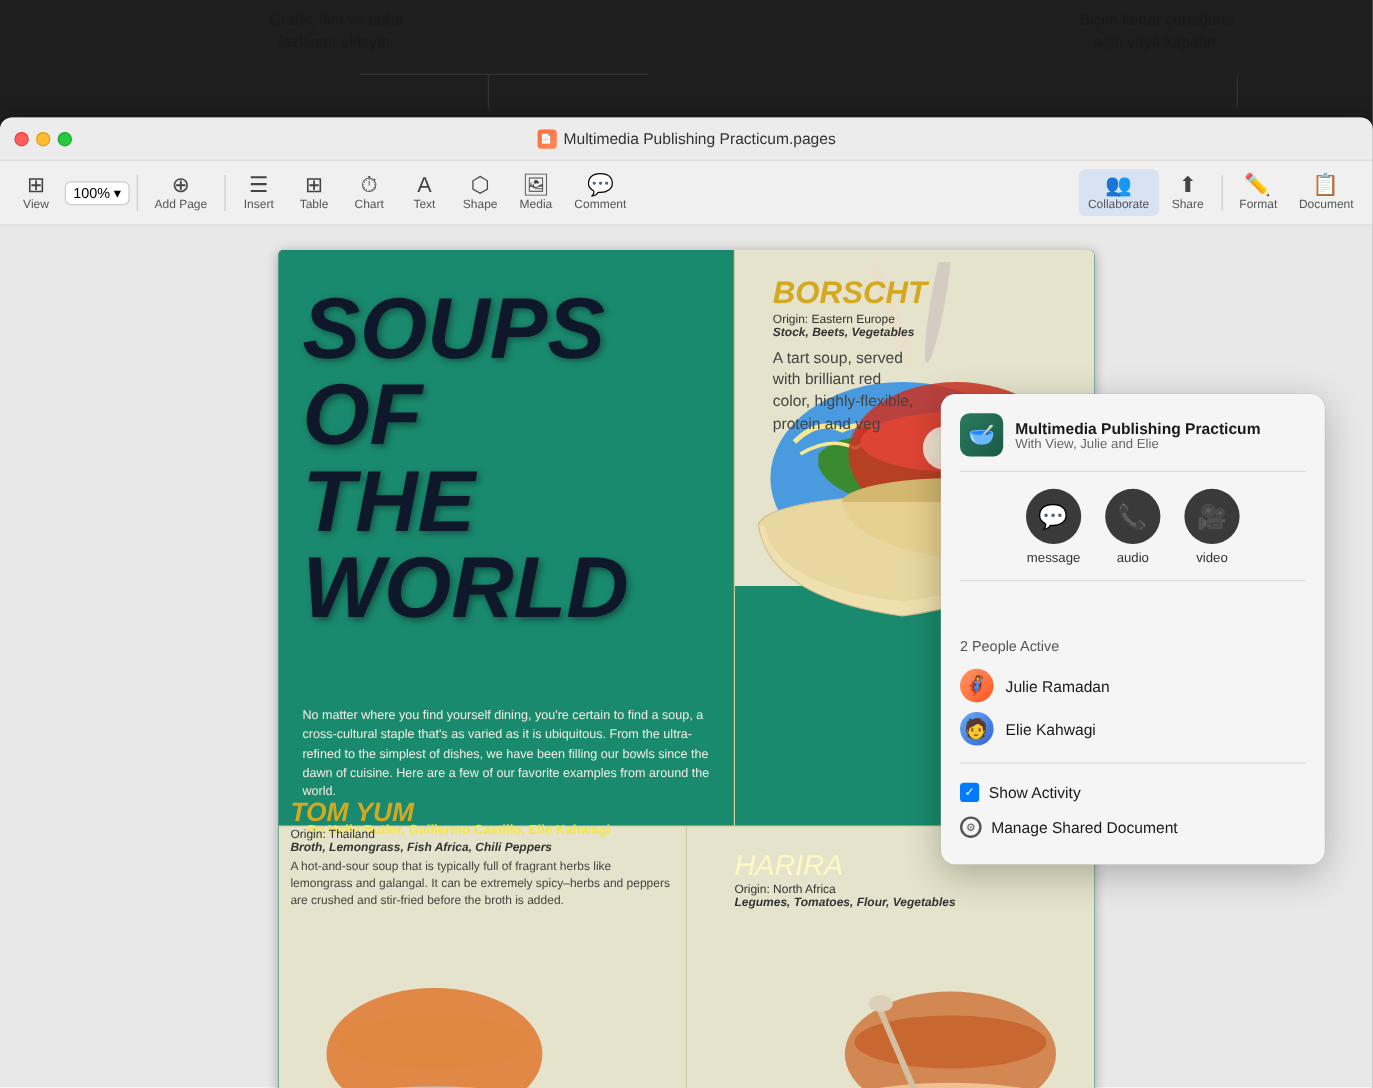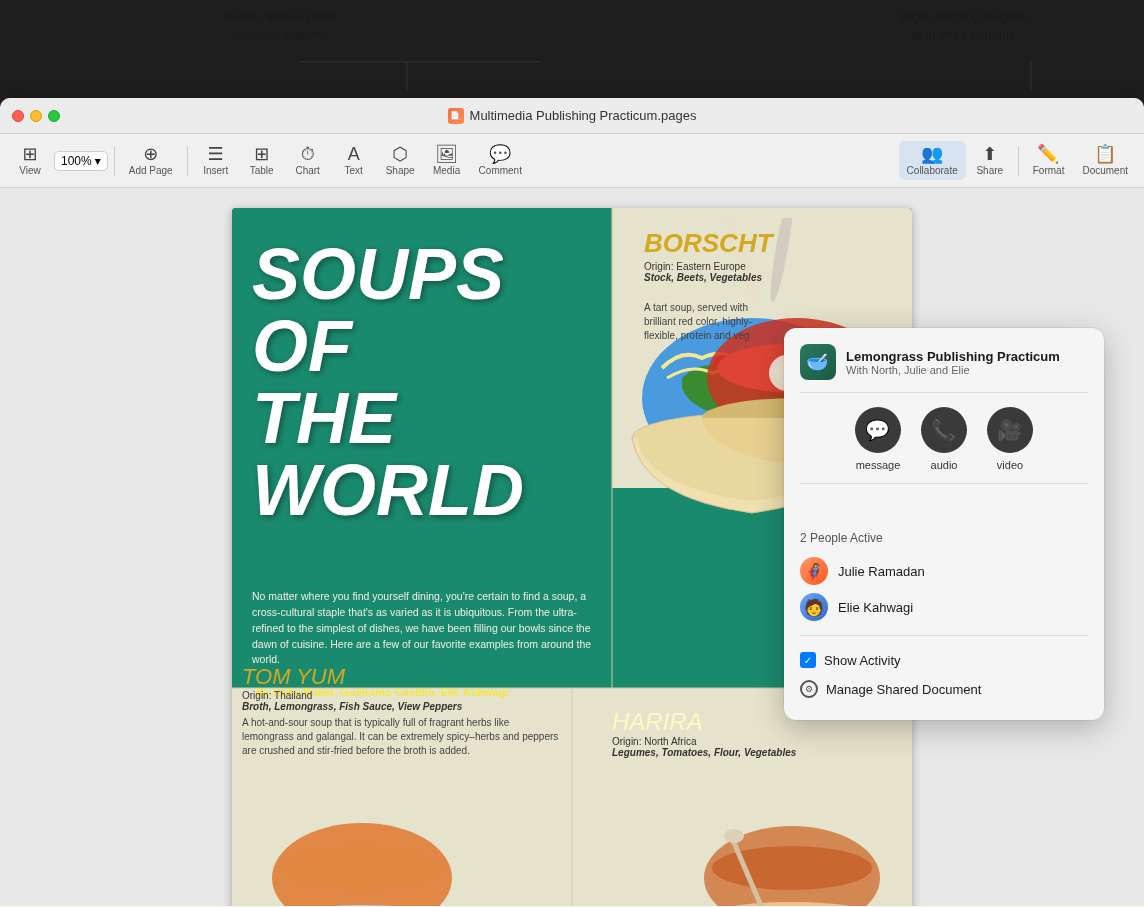--- a/index.html
+++ b/index.html
@@ -451,21 +451,21 @@
 
           <rect x="380" y="0" width="300" height="280" fill="#f0e8d0" opacity="0.95"></rect>
 
           <rect x="0" y="480" width="680" height="300" fill="#f0e8d0" opacity="0.95"></rect>
 
           <line x1="380" y1="0" x2="380" y2="480" stroke="#d4c9a0" stroke-width="1"></line>
           <line x1="340" y1="480" x2="340" y2="780" stroke="#d4c9a0" stroke-width="1"></line>
           <line x1="0" y1="480" x2="680" y2="480" stroke="#d4c9a0" stroke-width="1"></line>
         </svg>
 
-        <div style="position:absolute; top:30px; left:20px; z-index:5; font-size:72px; font-weight:900; color:#ffffff; line-height:1.0; text-transform:uppercase; font-style:italic; text-shadow:2px 2px 6px rgba(0,0,0,0.4);">
+        <div style="position:absolute; top:30px; left:20px; z-index:5; font-size:72px; font-weight:900; color:#0f172a; line-height:1.0; text-transform:uppercase; font-style:italic; text-shadow:2px 2px 6px rgba(0,0,0,0.4);">
           <div>SOUPS</div>
           <div>OF</div>
           <div>THE</div>
           <div>WORLD</div>
         </div>
 
         <svg style="position:absolute;top:10px;right:0px;width:390px;height:320px;z-index:3;" viewBox="0 0 390 320">
 
           <ellipse cx="220" cy="40" rx="6" ry="50" fill="#e8e0c8" transform="rotate(-20,220,40)"></ellipse>
           <ellipse cx="260" cy="30" rx="6" ry="55" fill="#d4ccc0" transform="rotate(10,260,30)"></ellipse>
@@ -488,36 +488,36 @@
         </svg>
 
         <div style="position:absolute; bottom:320px; left:20px; width:350px; z-index:5; font-size:10.5px; color:#f0ede0; line-height:1.5;">No matter where you find yourself dining, you're certain to find a soup, a cross-cultural staple that's as varied as it is ubiquitous. From the ultra-refined to the simplest of dishes, we have been filling our bowls since the dawn of cuisine. Here are a few of our favorite examples from around the world.</div>
 
         <div style="position:absolute; bottom:290px; left:24px; z-index:5; font-size:11px; color:#f5e642; font-weight:700;">By Holly Butler, Guillermo Castillo, Elie Kahwagi</div>
 
         <div style="position:absolute; top:20px; right:10px; width:290px; z-index:5;padding-left:32px;">
           <div style="font-size:26px; font-weight:900; color:#d4a820; text-transform:uppercase; font-style:italic;">BORSCHT</div>
           <div style="font-size:10px; color:#333; margin-top:2px;">Origin: Eastern Europe</div>
           <div style="font-size:10px; color:#333; font-style:italic; font-weight:700;">Stock, Beets, Vegetables</div>
-          <div style="font-size:10px; color:#444; margin-top:18px; line-height:1.4; width:120px;">A tart soup, served with brilliant red color, highly-flexible, protein and veg</div>
+          <div style="font-size:13px; color:#444; margin-top:6px; line-height:1.4; width:120px;">A tart soup, served with brilliant red color, highly-flexible, protein and veg</div>
         </div>
 
         <svg style="position:absolute;top:80px;right:5px;width:220px;height:180px;z-index:4;" viewBox="0 0 220 180">
           <ellipse cx="110" cy="90" rx="90" ry="60" fill="#cc3322" opacity="0.85"></ellipse>
           <ellipse cx="110" cy="80" rx="80" ry="25" fill="#dd4433"></ellipse>
           <ellipse cx="110" cy="130" rx="95" ry="20" fill="#d4b870"></ellipse>
           <path d="M15,130 Q20,165 110,178 Q200,165 205,130" fill="#e8d090"></path>
           <circle cx="100" cy="85" r="18" fill="#f5f0e0" opacity="0.9"></circle>
           <circle cx="100" cy="85" r="12" fill="#f0e8d0"></circle>
         </svg>
 
         <div style="position:absolute; bottom:230px; left:10px; width:320px; z-index:5;">
-          <div style="font-size:22px; font-weight:400; color:#d4a820; text-transform:uppercase; font-style:italic;">TOM YUM</div>
+          <div style="font-size:22px; font-weight:700; color:#d4a820; text-transform:uppercase; font-style:italic;">TOM YUM</div>
           <div style="font-size:10px; color:#333;">Origin: Thailand</div>
-          <div style="font-size:10px; color:#333; font-style:italic; font-weight:700;">Broth, Lemongrass, Fish Sauce, View Peppers</div>
+          <div style="font-size:10px; color:#333; font-style:italic; font-weight:700;">Broth, Lemongrass, Fish Africa, Chili Peppers</div>
           <div style="font-size:10px; color:#444; margin-top:4px; line-height:1.4;">A hot-and-sour soup that is typically full of fragrant herbs like lemongrass and galangal. It can be extremely spicy–herbs and peppers are crushed and stir-fried before the broth is added.</div>
         </div>
 
         <svg style="position:absolute;bottom:10px;left:20px;width:220px;height:180px;z-index:4;" viewBox="0 0 220 180">
           <ellipse cx="110" cy="80" rx="90" ry="55" fill="#e07830" opacity="0.85"></ellipse>
           <ellipse cx="110" cy="70" rx="80" ry="22" fill="#e08840"></ellipse>
           <ellipse cx="110" cy="125" rx="92" ry="18" fill="#b0c8e0"></ellipse>
           <path d="M18,125 Q22,158 110,170 Q198,158 202,125" fill="#c8daf0"></path>
           <ellipse cx="110" cy="125" rx="88" ry="14" fill="#9ab8d4"></ellipse>
         </svg>
@@ -538,22 +538,22 @@
           <line x1="50" y1="40" x2="80" y2="110" stroke="#d4c0a0" stroke-width="5" stroke-linecap="round"></line>
           <ellipse cx="52" cy="38" rx="10" ry="7" fill="#ddd0b8"></ellipse>
         </svg>
       </div>
 
       <div class="collab-popup">
 
         <div class="collab-header">
           <div class="collab-doc-icon">🥣</div>
           <div class="collab-doc-info">
-            <div class="collab-doc-title">Lemongrass Publishing Practicum</div>
-            <div class="collab-doc-sub">With North, Julie and Elie</div>
+            <div class="collab-doc-title">Multimedia Publishing Practicum</div>
+            <div class="collab-doc-sub">With View, Julie and Elie</div>
           </div>
         </div>
 
         <div class="collab-actions">
           <button class="collab-action-btn">
             <div class="collab-action-icon">💬</div>
             <span class="collab-action-label">message</span>
           </button>
           <button class="collab-action-btn">
             <div class="collab-action-icon">📞</div>

